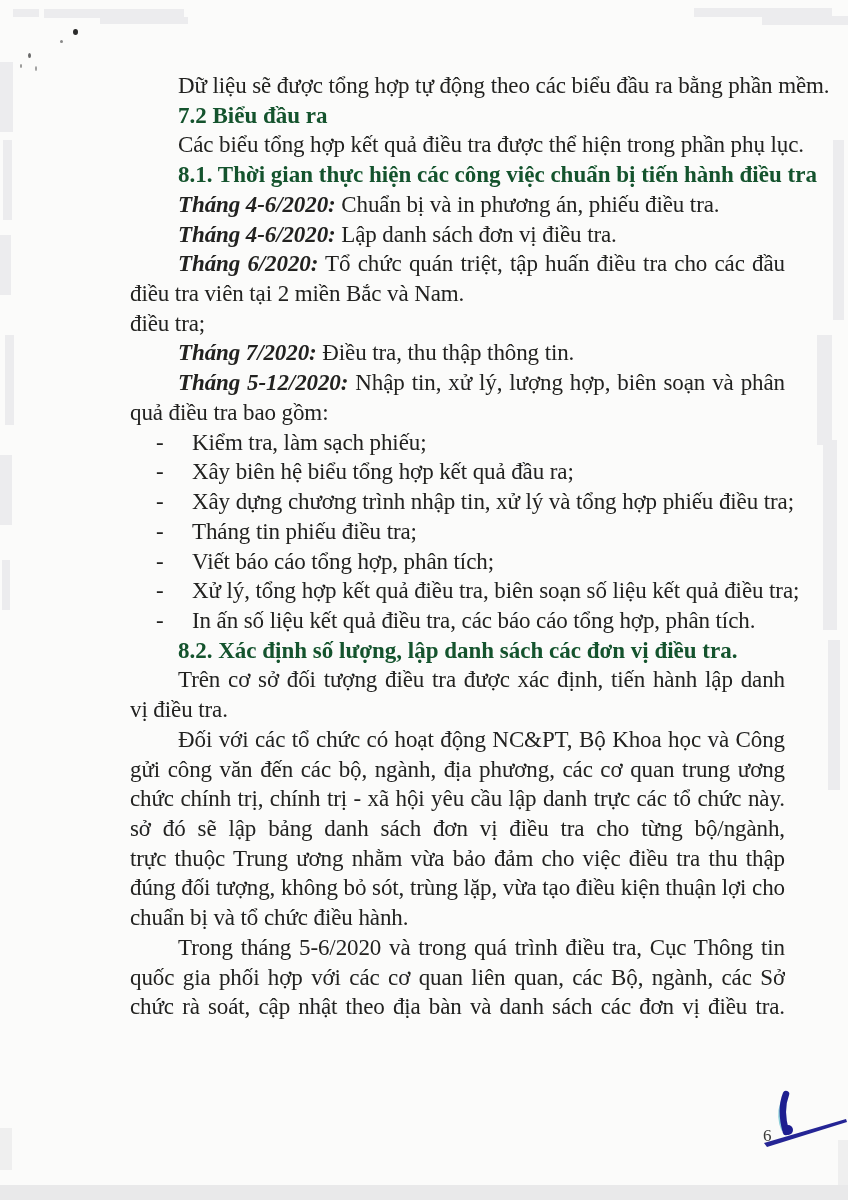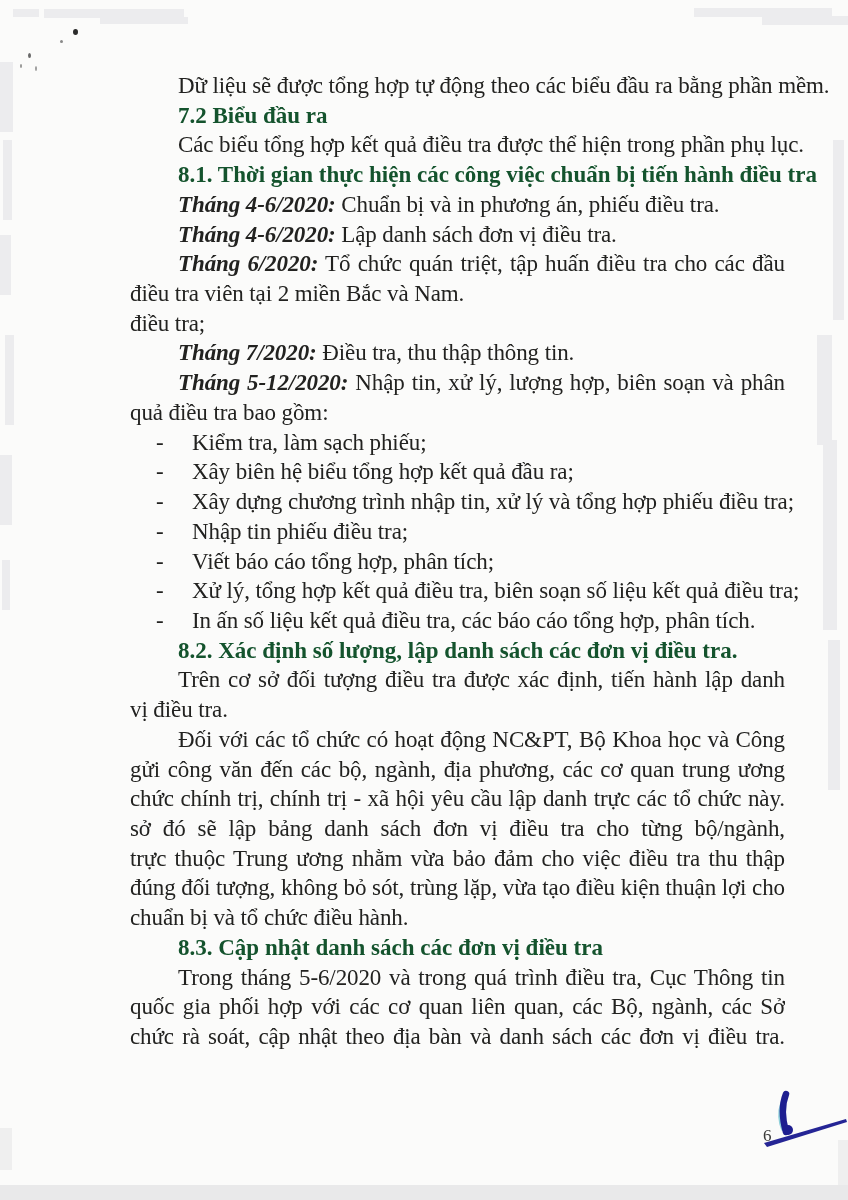--- a/index.html
+++ b/index.html
@@ -69,35 +69,34 @@
   <div class="ln ind"><span class="lead">Tháng 4-6/2020:</span><span> Lập danh sách đơn vị điều tra.</span></div>
   <div class="ln ind j"><span class="lead">Tháng 6/2020:</span><span> Tổ chức quán triệt, tập huấn điều tra cho các đầu mối và</span></div>
   <div class="ln">điều tra viên tại 2 miền Bắc và Nam.</div>
   <div class="ln">điều tra;</div>
   <div class="ln ind"><span class="lead">Tháng 7/2020:</span><span> Điều tra, thu thập thông tin.</span></div>
   <div class="ln ind j"><span class="lead">Tháng 5-12/2020:</span><span> Nhập tin, xử lý, lượng hợp, biên soạn và phân tích kết</span></div>
   <div class="ln">quả điều tra bao gồm:</div>
   <div class="ln bullet"><span class="dash">-</span><span>Kiểm tra, làm sạch phiếu;</span></div>
   <div class="ln bullet"><span class="dash">-</span><span>Xây biên hệ biểu tổng hợp kết quả đầu ra;</span></div>
   <div class="ln bullet"><span class="dash">-</span><span>Xây dựng chương trình nhập tin, xử lý và tổng hợp phiếu điều tra;</span></div>
-  <div class="ln bullet"><span class="dash">-</span><span>Nhập tin phiếu điều tra;</span></div>
+  <div class="ln bullet"><span class="dash">-</span><span>Tháng tin phiếu điều tra;</span></div>
   <div class="ln bullet"><span class="dash">-</span><span>Viết báo cáo tổng hợp, phân tích;</span></div>
   <div class="ln bullet"><span class="dash">-</span><span>Xử lý, tổng hợp kết quả điều tra, biên soạn số liệu kết quả điều tra;</span></div>
   <div class="ln bullet"><span class="dash">-</span><span>In ấn số liệu kết quả điều tra, các báo cáo tổng hợp, phân tích.</span></div>
   <div class="ln ind hd">8.2. Xác định số lượng, lập danh sách các đơn vị điều tra.</div>
   <div class="ln ind j">Trên cơ sở đối tượng điều tra được xác định, tiến hành lập danh sách đơn</div>
   <div class="ln">vị điều tra.</div>
   <div class="ln ind j">Đối với các tổ chức có hoạt động NC&amp;PT, Bộ Khoa học và Công nghệ sẽ</div>
   <div class="ln j">gửi công văn đến các bộ, ngành, địa phương, các cơ quan trung ương của tổ</div>
   <div class="ln j">chức chính trị, chính trị - xã hội yêu cầu lập danh trực các tổ chức này. Trên cơ</div>
   <div class="ln j">sở đó sẽ lập bảng danh sách đơn vị điều tra cho từng bộ/ngành, tỉnh/thành phố</div>
   <div class="ln j">trực thuộc Trung ương nhằm vừa bảo đảm cho việc điều tra thu thập thông tin</div>
   <div class="ln j">đúng đối tượng, không bỏ sót, trùng lặp, vừa tạo điều kiện thuận lợi cho công tác</div>
   <div class="ln">chuẩn bị và tổ chức điều hành.</div>
-  <div class="ln ind hd">8.3. Cập nhật danh sách các đơn vị điều tra</div>
   <div class="ln ind j">Trong tháng 5-6/2020 và trong quá trình điều tra, Cục Thông tin KH&amp;CN</div>
   <div class="ln j">quốc gia phối hợp với các cơ quan liên quan, các Bộ, ngành, các Sở KH&amp;CN tổ</div>
   <div class="ln j">chức rà soát, cập nhật theo địa bàn và danh sách các đơn vị điều tra. Trong khi rà</div>
 </div>
 
 <div class="footer-num">6</div>
 
 <svg class="ink" viewBox="0 0 106 64" xmlns="http://www.w3.org/2000/svg">
   <path d="M40 18 C37 26 38 36 41 43" stroke="#8fd0da" stroke-width="4" fill="none" stroke-linecap="round"></path>
   <polygon points="22,57 104,33 105,36 25,61" fill="#252595"></polygon>

